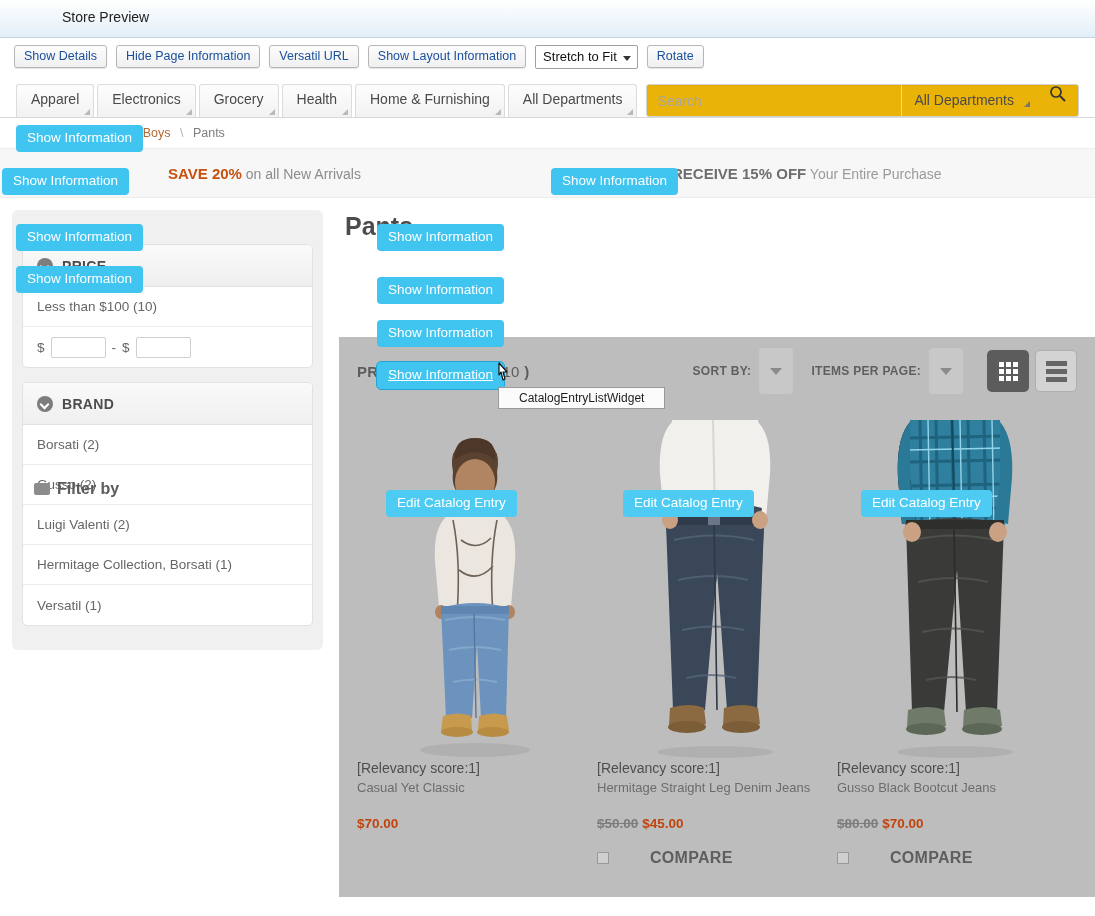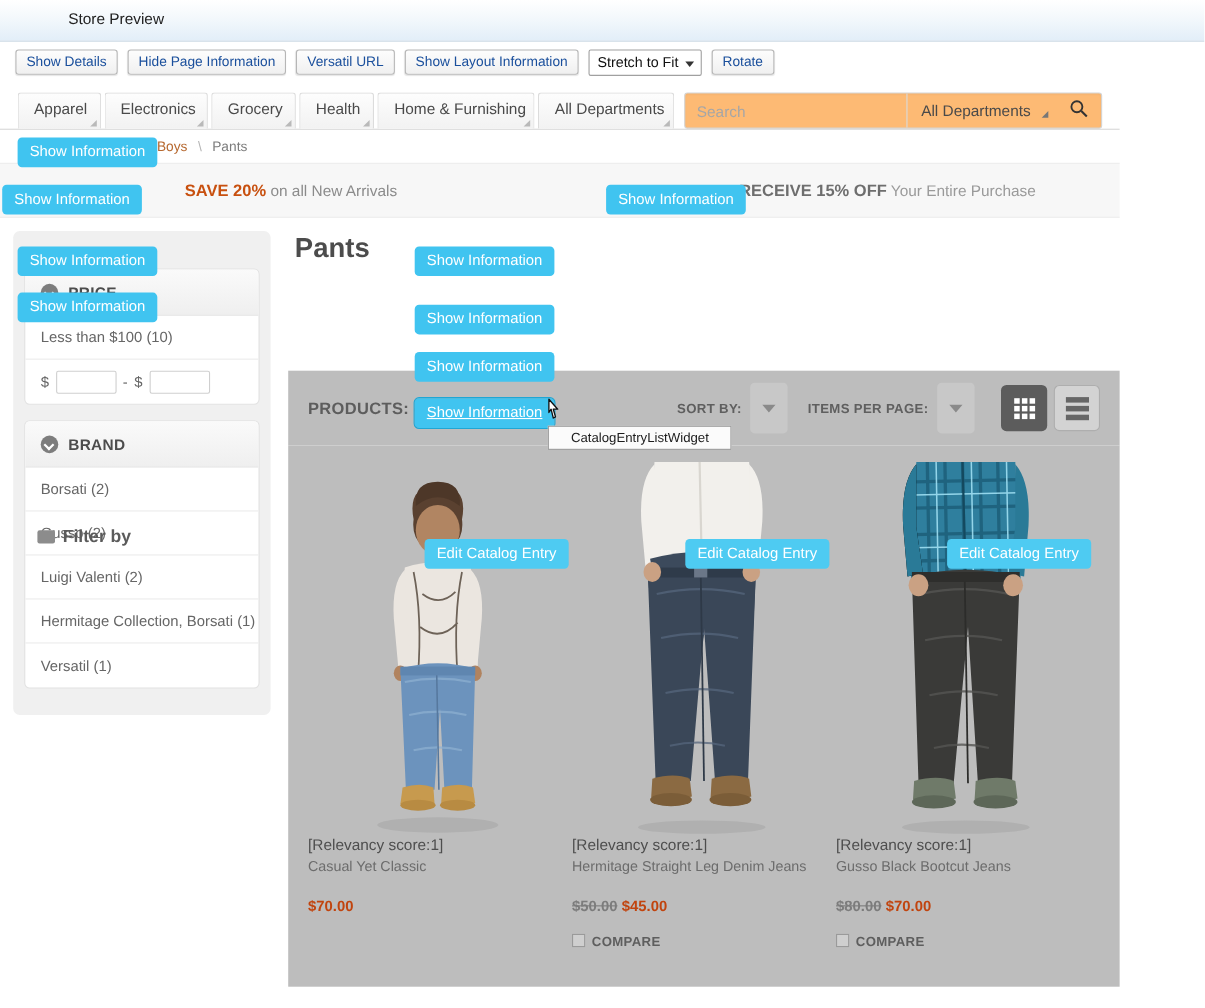--- a/index.html
+++ b/index.html
@@ -68,21 +68,21 @@
     right: 6px; top: 10px;
     width: 0; height: 0;
     border-left: 4px solid transparent;
     border-right: 4px solid transparent;
     border-top: 5px solid #333;
   }
 
   
   .store {
     position: relative;
-    width: 1018px;
+    width: 1095px;
     height: 840px;
     background: #ffffff;
     overflow: hidden;
   }
 
   
   .navbar {
     height: 42px;
     border-bottom: 1px solid #d8d8d8;
     display: flex;
@@ -113,25 +113,24 @@
     right: 3px; bottom: 2px;
     width: 0; height: 0;
     border-left: 6px solid transparent;
     border-bottom: 6px solid #b9b9b9;
   }
   .searchbox {
     height: 33px;
     flex: 1;
     margin-left: 6px;
     margin-right: 16px;
-    background: #fdba74;
+    background: #eab308;
     border: 1px solid #d3d3d3;
     border-radius: 3px;
     display: flex;
-    align-items: center;
     box-shadow: inset 0 1px 2px rgba(0,0,0,0.05);
   }
   .searchbox input {
     flex: 1;
     border: none;
     outline: none;
     font-size: 14px;
     color: #555;
     padding: 0 10px;
     background: transparent;
@@ -383,26 +382,27 @@
     display: flex;
     align-items: flex-end;
     justify-content: center;
   }
   .prod-name-sc { font-size: 14px; color: #4e4e4e; }
   .prod-name { font-size: 13px; color: #6c6c6c; margin-top: 3px; line-height: 18px; }
   .prod-price { margin-top: 19px; font-size: 13.5px; font-weight: bold; color: #c1440e; }
   .prod-price .old { color: #7c7c7c; text-decoration: line-through; margin-right: 4px; }
   .compare {
     margin-top: 18px;
-    font-size: 12px;
+    font-size: 16px;
     font-weight: bold;
     color: #5e5e5e;
     display: flex;
-    align-items: flex-start;
+    align-items: center;
     letter-spacing: .3px;
+    gap: 35px;
   }
   .compare .cbx {
     width: 12px; height: 12px;
     border: 1px solid #9a9a9a;
     background: #cfcfcf;
     margin-right: 6px;
     display: inline-block;
   }
 
   

